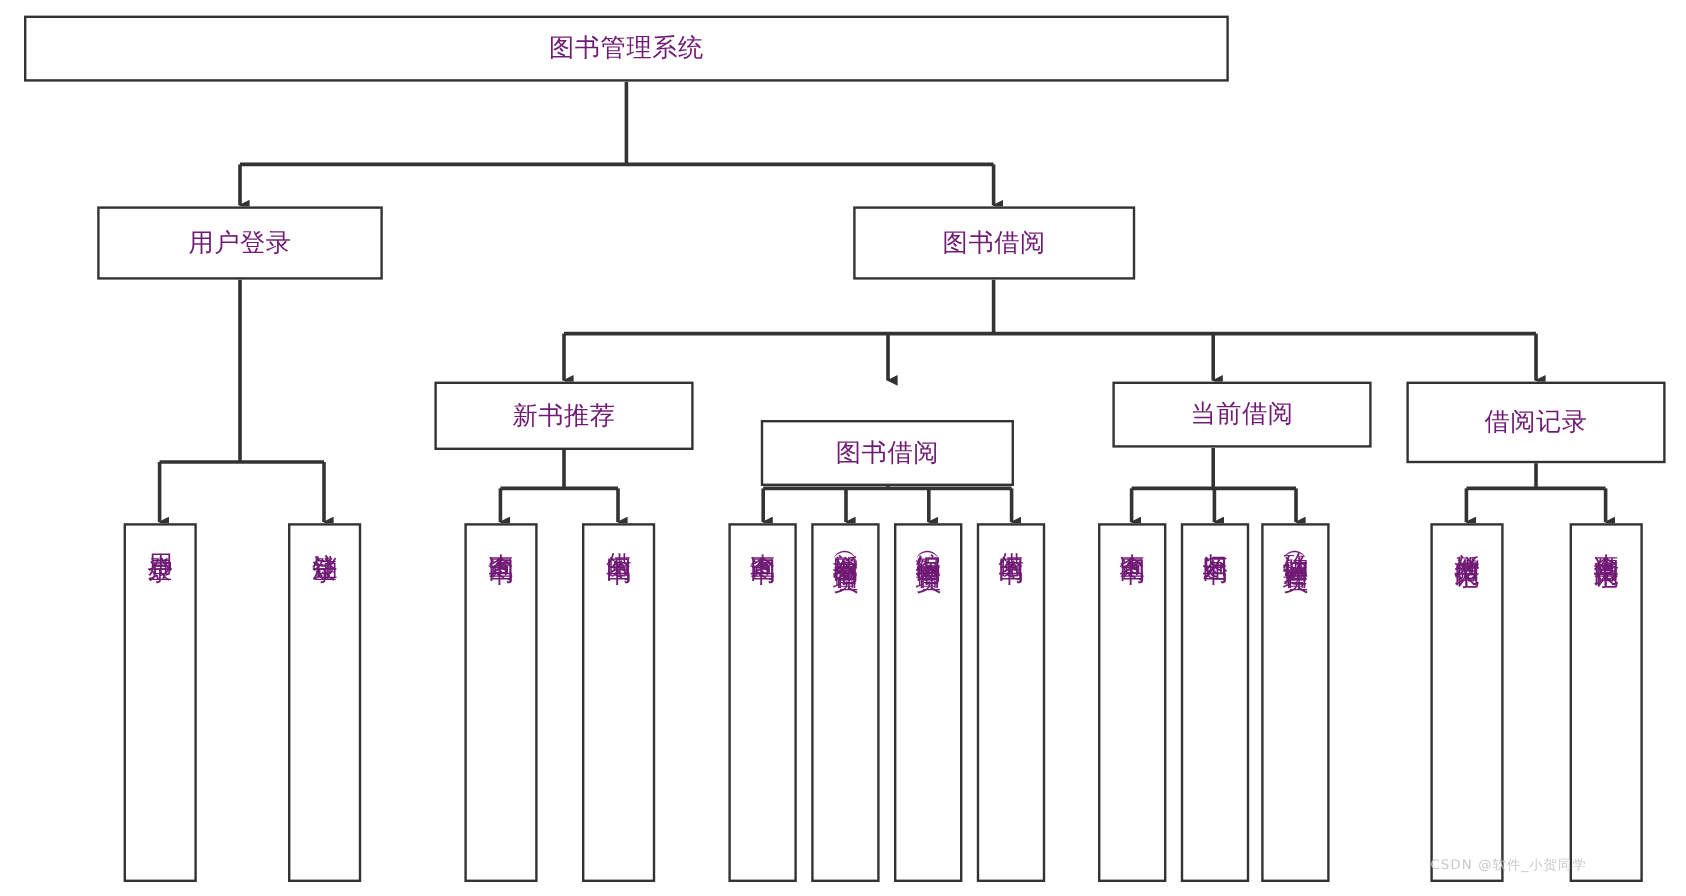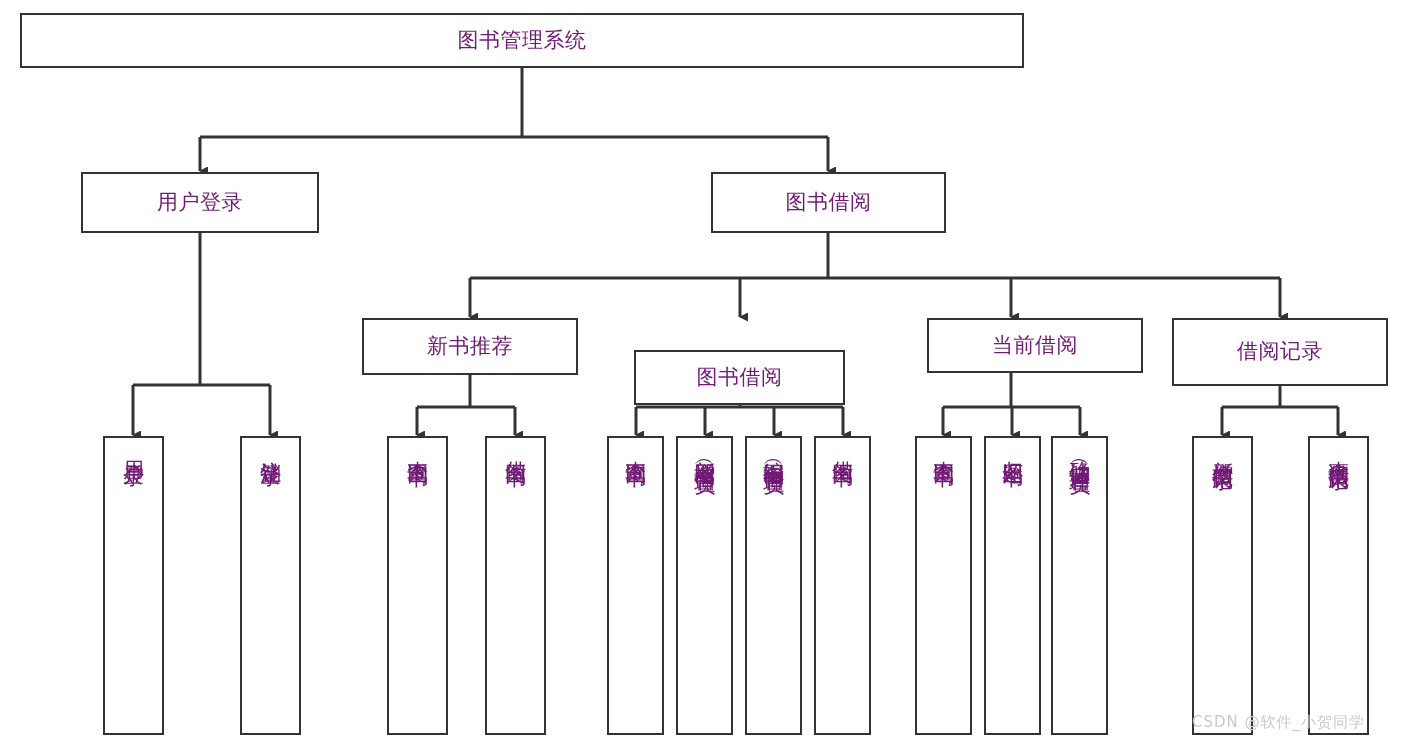--- a/index.html
+++ b/index.html
@@ -49,21 +49,21 @@
     writing-mode: vertical-rl;
     text-orientation: upright;
     font-size: 21px;
     line-height: 1.25;
     letter-spacing: 2px;
     white-space: nowrap;
   }
   .watermark {
     position: absolute;
     color: #c9c9c9;
-    font-size: 15px;
+    font-size: 11px;
     letter-spacing: 1px;
     white-space: nowrap;
     user-select: none;
   }
 </style>
 </head>
 <body>
 
 <div id="canvas">
 

